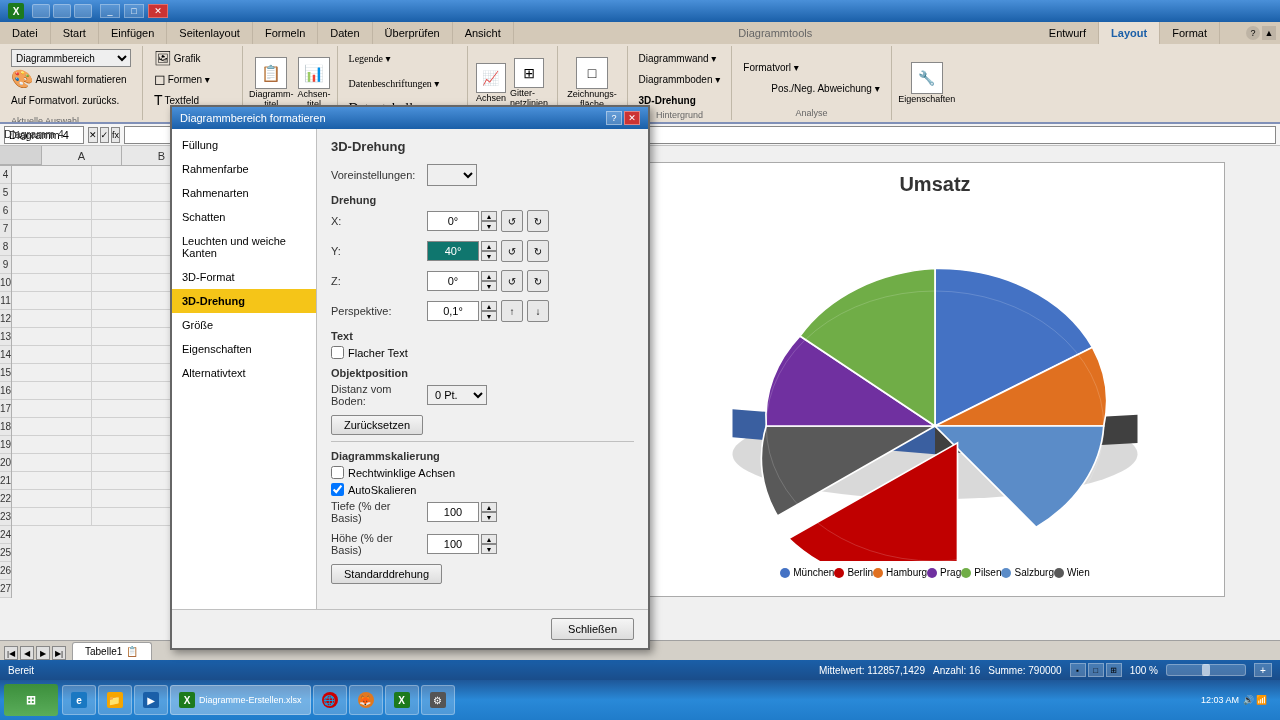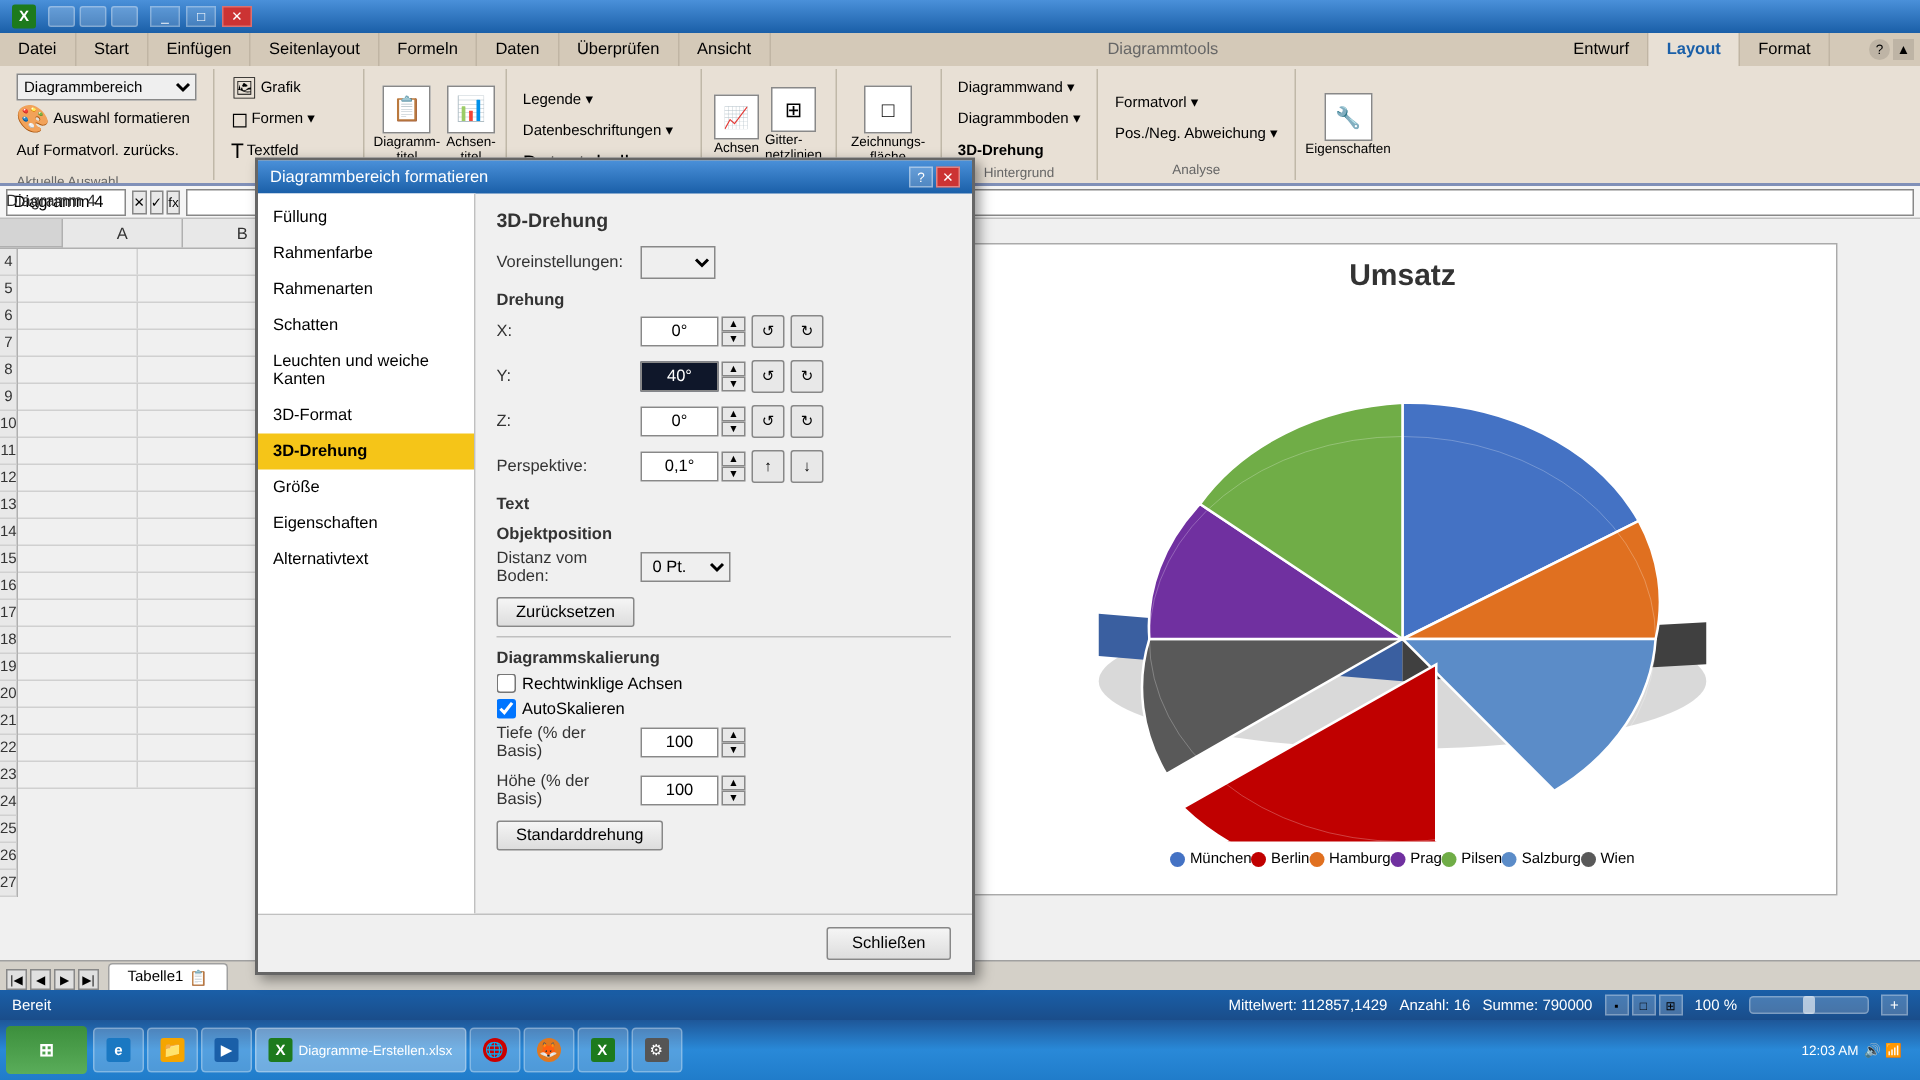--- a/index.html
+++ b/index.html
@@ -55,21 +55,21 @@
     .dialog-sidebar { width: 145px; background: white; border-right: 1px solid #c0c0c0; padding: 4px 0; }
     .sidebar-item { padding: 6px 10px; font-size: 11px; cursor: pointer; }
     .sidebar-item.active { background: #f5c518; font-weight: bold; }
     .dialog-main { flex: 1; padding: 10px 14px; }
     .dialog-section-title { font-size: 13px; font-weight: bold; margin-bottom: 10px; color: #333; }
     .dialog-section-subtitle { font-size: 11px; font-weight: bold; margin: 8px 0 4px; color: #333; }
     .form-row { display: flex; align-items: center; margin-bottom: 8px; gap: 6px; }
     .form-label { width: 90px; font-size: 11px; color: #333; }
     .form-input-group { display: flex; align-items: center; gap: 2px; }
     .spin-input { width: 52px; height: 20px; border: 1px solid #888; padding: 0 3px; font-size: 11px; text-align: center; background: white; }
-    .spin-input.highlighted { background: #0f172a; color: white; }
+    .spin-input.highlighted { background: #0f766e; color: white; }
     .spin-btns { display: flex; flex-direction: column; }
     .spin-btn { width: 16px; height: 10px; border: 1px solid #888; background: #e8e8e8; display: flex; align-items: center; justify-content: center; font-size: 7px; cursor: pointer; line-height: 1; }
     .rotate-btn { width: 22px; height: 22px; border: 1px solid #888; background: #e8e8e8; display: flex; align-items: center; justify-content: center; font-size: 10px; cursor: pointer; border-radius: 2px; margin-left: 2px; }
     .checkbox-row { display: flex; align-items: center; gap: 4px; margin-bottom: 4px; }
     .checkbox-row input[type=checkbox] { width: 13px; height: 13px; }
     .checkbox-label { font-size: 11px; }
     .btn-reset { padding: 3px 12px; font-size: 11px; border: 1px solid #888; background: linear-gradient(to bottom, #f5f5f5, #ddd); cursor: pointer; border-radius: 2px; }
     .btn-standard { padding: 3px 12px; font-size: 11px; border: 1px solid #888; background: linear-gradient(to bottom, #f5f5f5, #ddd); cursor: pointer; border-radius: 2px; }
     .presets-select { width: 50px; height: 22px; border: 1px solid #888; font-size: 10px; }
     .dist-input-group { display: flex; align-items: center; gap: 2px; border-radius: 10px; }
@@ -173,21 +173,21 @@
           <span style="font-size:9px;text-align:center;">Diagramm-<br>titel</span>
         </div>
         <div style="display:flex;flex-direction:column;align-items:center;cursor:pointer;">
           <div style="width:32px;height:32px;border:1px solid #888;background:#fff;display:flex;align-items:center;justify-content:center;font-size:16px;">📊</div>
           <span style="font-size:9px;text-align:center;">Achsen-<br>titel</span>
         </div>
       </div>
     </div>
 
     <div style="display:flex;flex-direction:column;border-right:1px solid #c0b8a8;padding:2px 6px;min-width:130px;">
-      <div style="display:flex;flex-direction:column;gap:1px;flex:1;justify-content:flex-end;">
+      <div style="display:flex;flex-direction:column;gap:1px;flex:1;justify-content:space-between;font-family:Liberation Serif, serif;">
         <div class="ribbon-small-btn">
             <span style="font-size:10px;">Legende ▾</span>
           </div>
         <div class="ribbon-small-btn">
             <span style="font-size:10px;">Datenbeschriftungen ▾</span>
           </div>
         <div class="ribbon-small-btn">
             <span style="font-size:14px;">Datentabelle ▾</span>
           </div>
       </div>
@@ -227,21 +227,21 @@
       </div>
       <div style="font-size:9px;color:#666;text-align:center;">Hintergrund</div>
     </div>
 
     <div style="display:flex;flex-direction:column;border-right:1px solid #c0b8a8;padding:2px 6px;min-width:120px;">
       <div style="display:flex;flex-direction:column;gap:1px;flex:1;justify-content:center;">
         <div class="ribbon-small-btn">
             <span style="font-size:10px;">Formatvorl ▾</span>
           </div>
         <div class="ribbon-small-btn">
-            <span style="font-size:10px;">Pos./Neg. Abweichung ▾</span>
+            <span style="font-size:10px;margin-left:28px;">Pos./Neg. Abweichung ▾</span>
           </div>
       </div>
       <div style="font-size:9px;color:#666;text-align:center;">Analyse</div>
     </div>
 
     <div style="display:flex;flex-direction:column;padding:2px 6px;min-width:70px;align-items:center;">
       <div style="flex:1;display:flex;flex-direction:column;align-items:center;justify-content:center;cursor:pointer;">
         <div style="width:32px;height:32px;border:1px solid #888;background:#fff;display:flex;align-items:center;justify-content:center;font-size:14px;">🔧</div>
         <span style="font-size:9px;">Eigenschaften</span>
       </div>
@@ -658,20 +658,24 @@
               <div class="spin-btn">▲</div>
               <div class="spin-btn">▼</div>
             </div>
             <div class="rotate-btn">↑</div>
             <div class="rotate-btn">↓</div>
           </div>
         </div>
 
         
         <div class="dialog-section-subtitle">Text</div>
+        <div class="checkbox-row">
+          <input type="checkbox" id="flatText" style="">
+          <label for="flatText" class="checkbox-label">Flacher Text</label>
+        </div>
 
         
         <div class="dialog-section-subtitle">Objektposition</div>
         <div class="form-row">
           <div class="form-label">Distanz vom Boden:</div>
           <div class="dist-input-group">
             <select class="dist-input">
               <option>0 Pt.</option>
             </select>
           </div>

